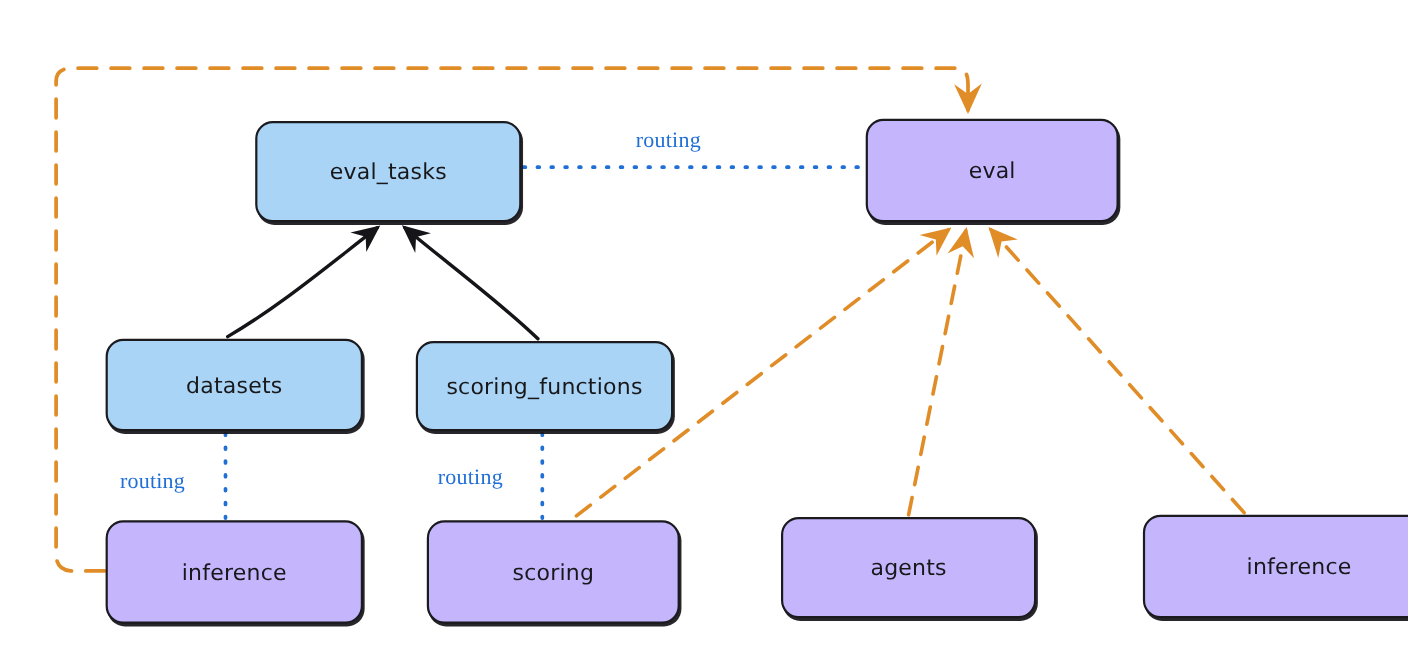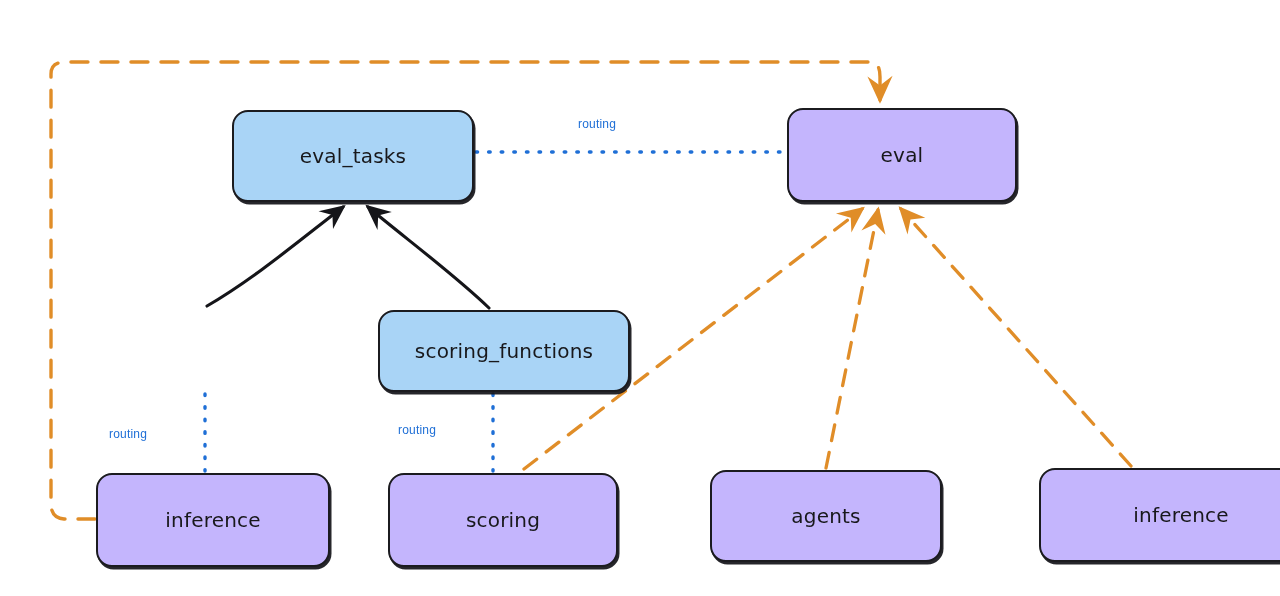--- a/index.html
+++ b/index.html
@@ -44,22 +44,22 @@
   .node.green { background: #c4b5fd; }
   .node-label {
     display: block;
     line-height: 1.1;
     pointer-events: none;
     text-align: center;
   }
   .edge-label {
     position: absolute;
     color: #1f6fd6;
-    font-family: Liberation Sans, sans-serif;
-    font-size: 12px;
+    font-family: Liberation Serif, serif;
+    font-size: 20px;
     white-space: nowrap;
     letter-spacing: 0.2px;
   }
 </style>
 </head>
 <body>
 
 <div id="diagram-root">
 
   <svg id="diagram-svg" viewBox="0 0 1280 596" xmlns="http://www.w3.org/2000/svg">
@@ -110,22 +110,25 @@
   </svg>
 
   <div class="node blue" style="left:232px; top:110px; width:242px; height:92px;">
     <span class="node-label">eval_tasks</span>
   </div>
 
   <div class="node green" style="left:787px; top:108px; width:230px; height:94px;">
     <span class="node-label">eval</span>
   </div>
 
+  <div class="node blue" style="left:96px; top:308px; width:234px; height:84px;">
+    <span class="node-label">datasets</span>
+  </div>
 
-  <div class="node blue" style="left:378px; top:310px; width:252px; height:82px;">
+  <div class="node blue" style="left:378px; top:310px; width:234px; height:82px;">
     <span class="node-label">scoring_functions</span>
   </div>
 
   <div class="node green" style="left:96px; top:473px; width:234px; height:94px;">
     <span class="node-label">inference</span>
   </div>
 
   <div class="node green" style="left:710px; top:470px; width:232px; height:92px;">
     <span class="node-label">agents</span>
   </div>

